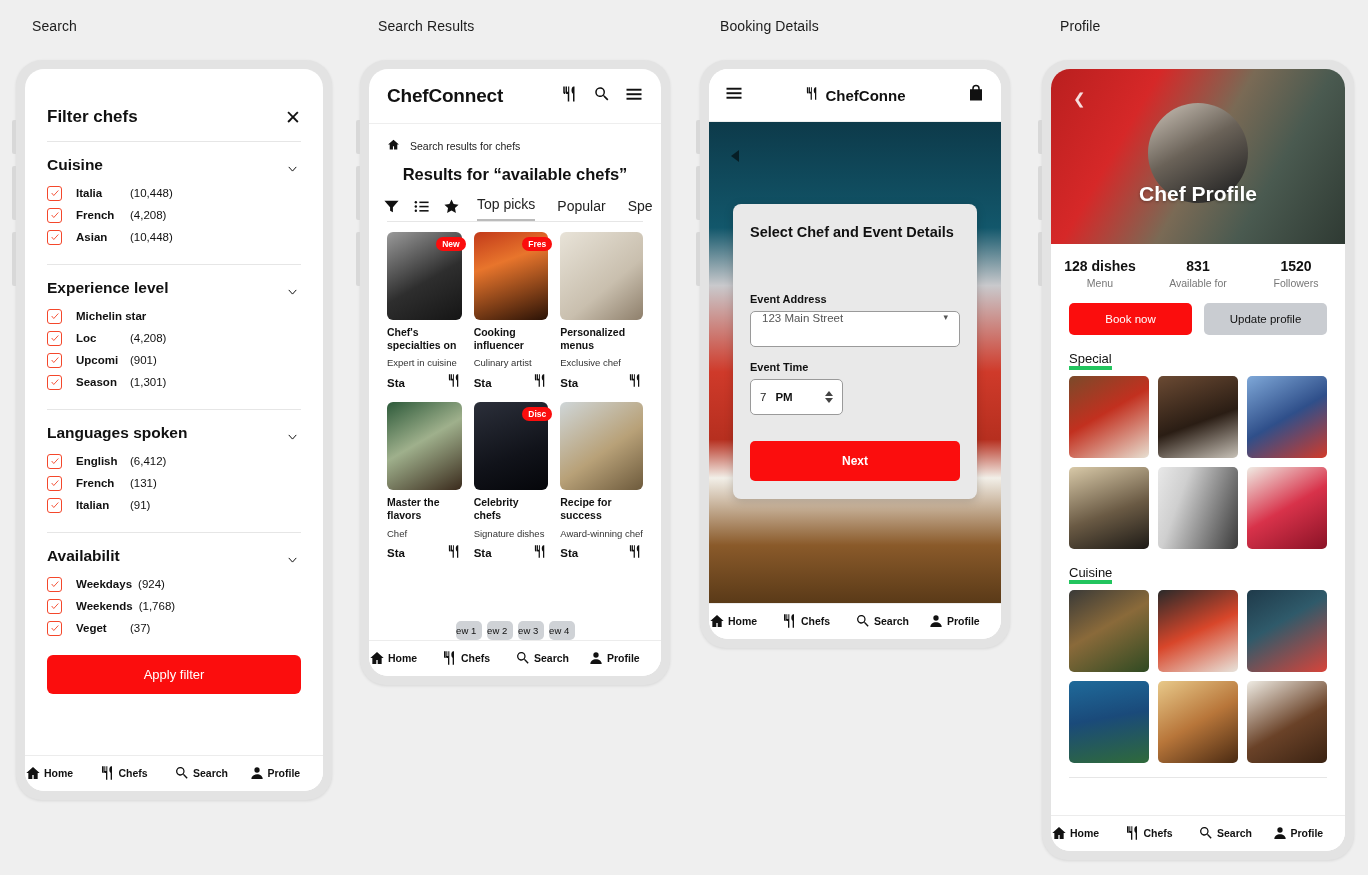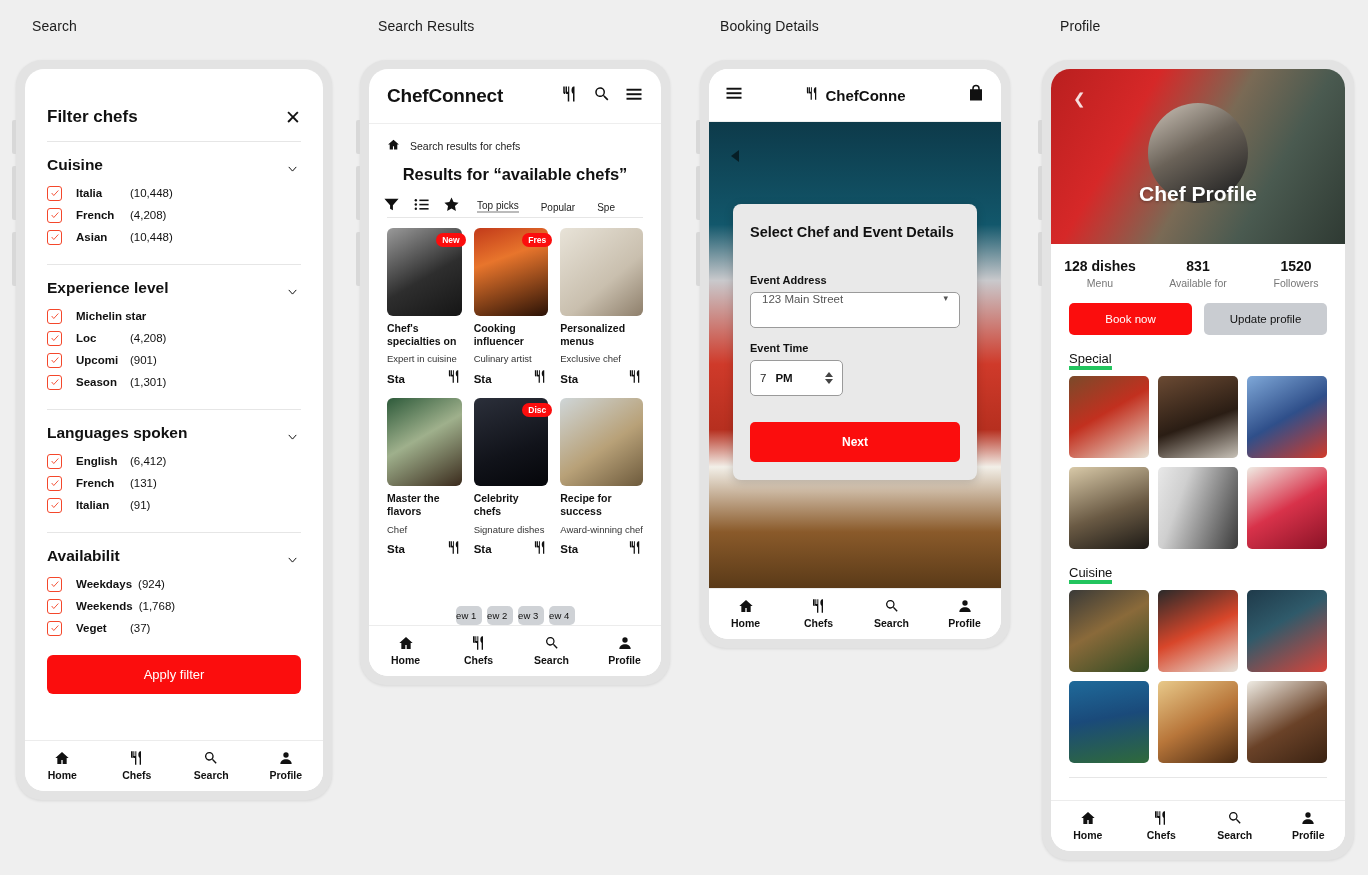--- a/index.html
+++ b/index.html
@@ -38,21 +38,21 @@
   }
 
   
   .bottom-nav {
     display: flex; align-items: center;
     border-top: 1px solid #ececec;
     background: #fff;
     flex: 0 0 auto;
   }
   .nav-item {
-    flex: 1; display: flex; flex-direction: column;
+    flex: 1; display: flex; flex-direction: row;
     align-items: center; gap: 3px;
     padding: 9px 0 10px;
   }
   .nav-item svg { width: 16px; height: 16px; fill: #111; display: block; }
   .nav-item .lbl { font-size: 10.5px; font-weight: bold; color: #111; }
 
   
   #p1 { left: 16px; top: 60px; width: 316px; height: 740px; }
   .filter-head {
     display: flex; align-items: center; justify-content: space-between;
@@ -105,21 +105,21 @@
   .crumb { display: flex; align-items: center; gap: 10px; padding: 14px 18px 0; }
   .crumb svg { width: 13px; height: 13px; fill: #111; }
   .crumb span { font-size: 10.5px; color: #222; }
   .res-title { font-size: 16.5px; font-weight: bold; color: #111; padding: 12px 18px 0; text-align: center; }
   .tabs-row {
     display: flex; align-items: center; gap: 13px;
     padding: 12px 14px 0;
   }
   .tabs-row svg { width: 17px; height: 17px; fill: #111; flex: 0 0 auto; }
   .tabs { display: flex; align-items: flex-end; gap: 22px; padding-left: 4px; }
-  .tab { font-size: 10px; color: #222; white-space: nowrap; }
+  .tab { font-size: 14px; color: #222; white-space: nowrap; padding-bottom: 7px; }
   .tab.active { border-bottom: 2px solid #bbb; }
   .tab-underline { height: 1px; background: #e6e6e6; margin: 0 18px; }
   .cards {
     display: grid; grid-template-columns: repeat(3, 1fr);
     gap: 10px 12px; padding: 10px 18px 0;
     flex: 1 1 auto; overflow: hidden; align-content: start;
   }
   .card { position: relative; }
   .card-img { width: 100%; height: 88px; border-radius: 6px; overflow: hidden; position: relative; }
   .badge {
@@ -156,21 +156,21 @@
     width: 0; height: 0;
     border-top: 6px solid transparent; border-bottom: 6px solid transparent;
     border-right: 8px solid rgba(0,0,0,.55);
   }
   .modal {
     position: absolute; left: 24px; right: 24px; top: 82px;
     background: #e9e9e9; border-radius: 8px;
     padding: 20px 17px 18px;
     box-shadow: 0 2px 10px rgba(0,0,0,.18);
   }
-  .modal h3 { font-size: 14.5px; font-weight: bold; color: #111; margin-bottom: 34px; }
+  .modal h3 { font-size: 14.5px; font-weight: bold; color: #111; margin-bottom: 53px; }
   .fld-label { font-size: 11px; font-weight: bold; color: #111; margin-bottom: 6px; }
   .sel {
     background: #fff; border: 1px solid #9a9a9a; border-radius: 5px;
     height: 36px; display: flex; align-items: flex-start;
     padding: 0 11px; justify-content: space-between;
     font-size: 11.5px; color: #555; margin-bottom: 14px;
   }
   .sel .cv { font-size: 9px; color: #555; }
   .spin {
     background: #fff; border: 1px solid #9a9a9a; border-radius: 5px;

